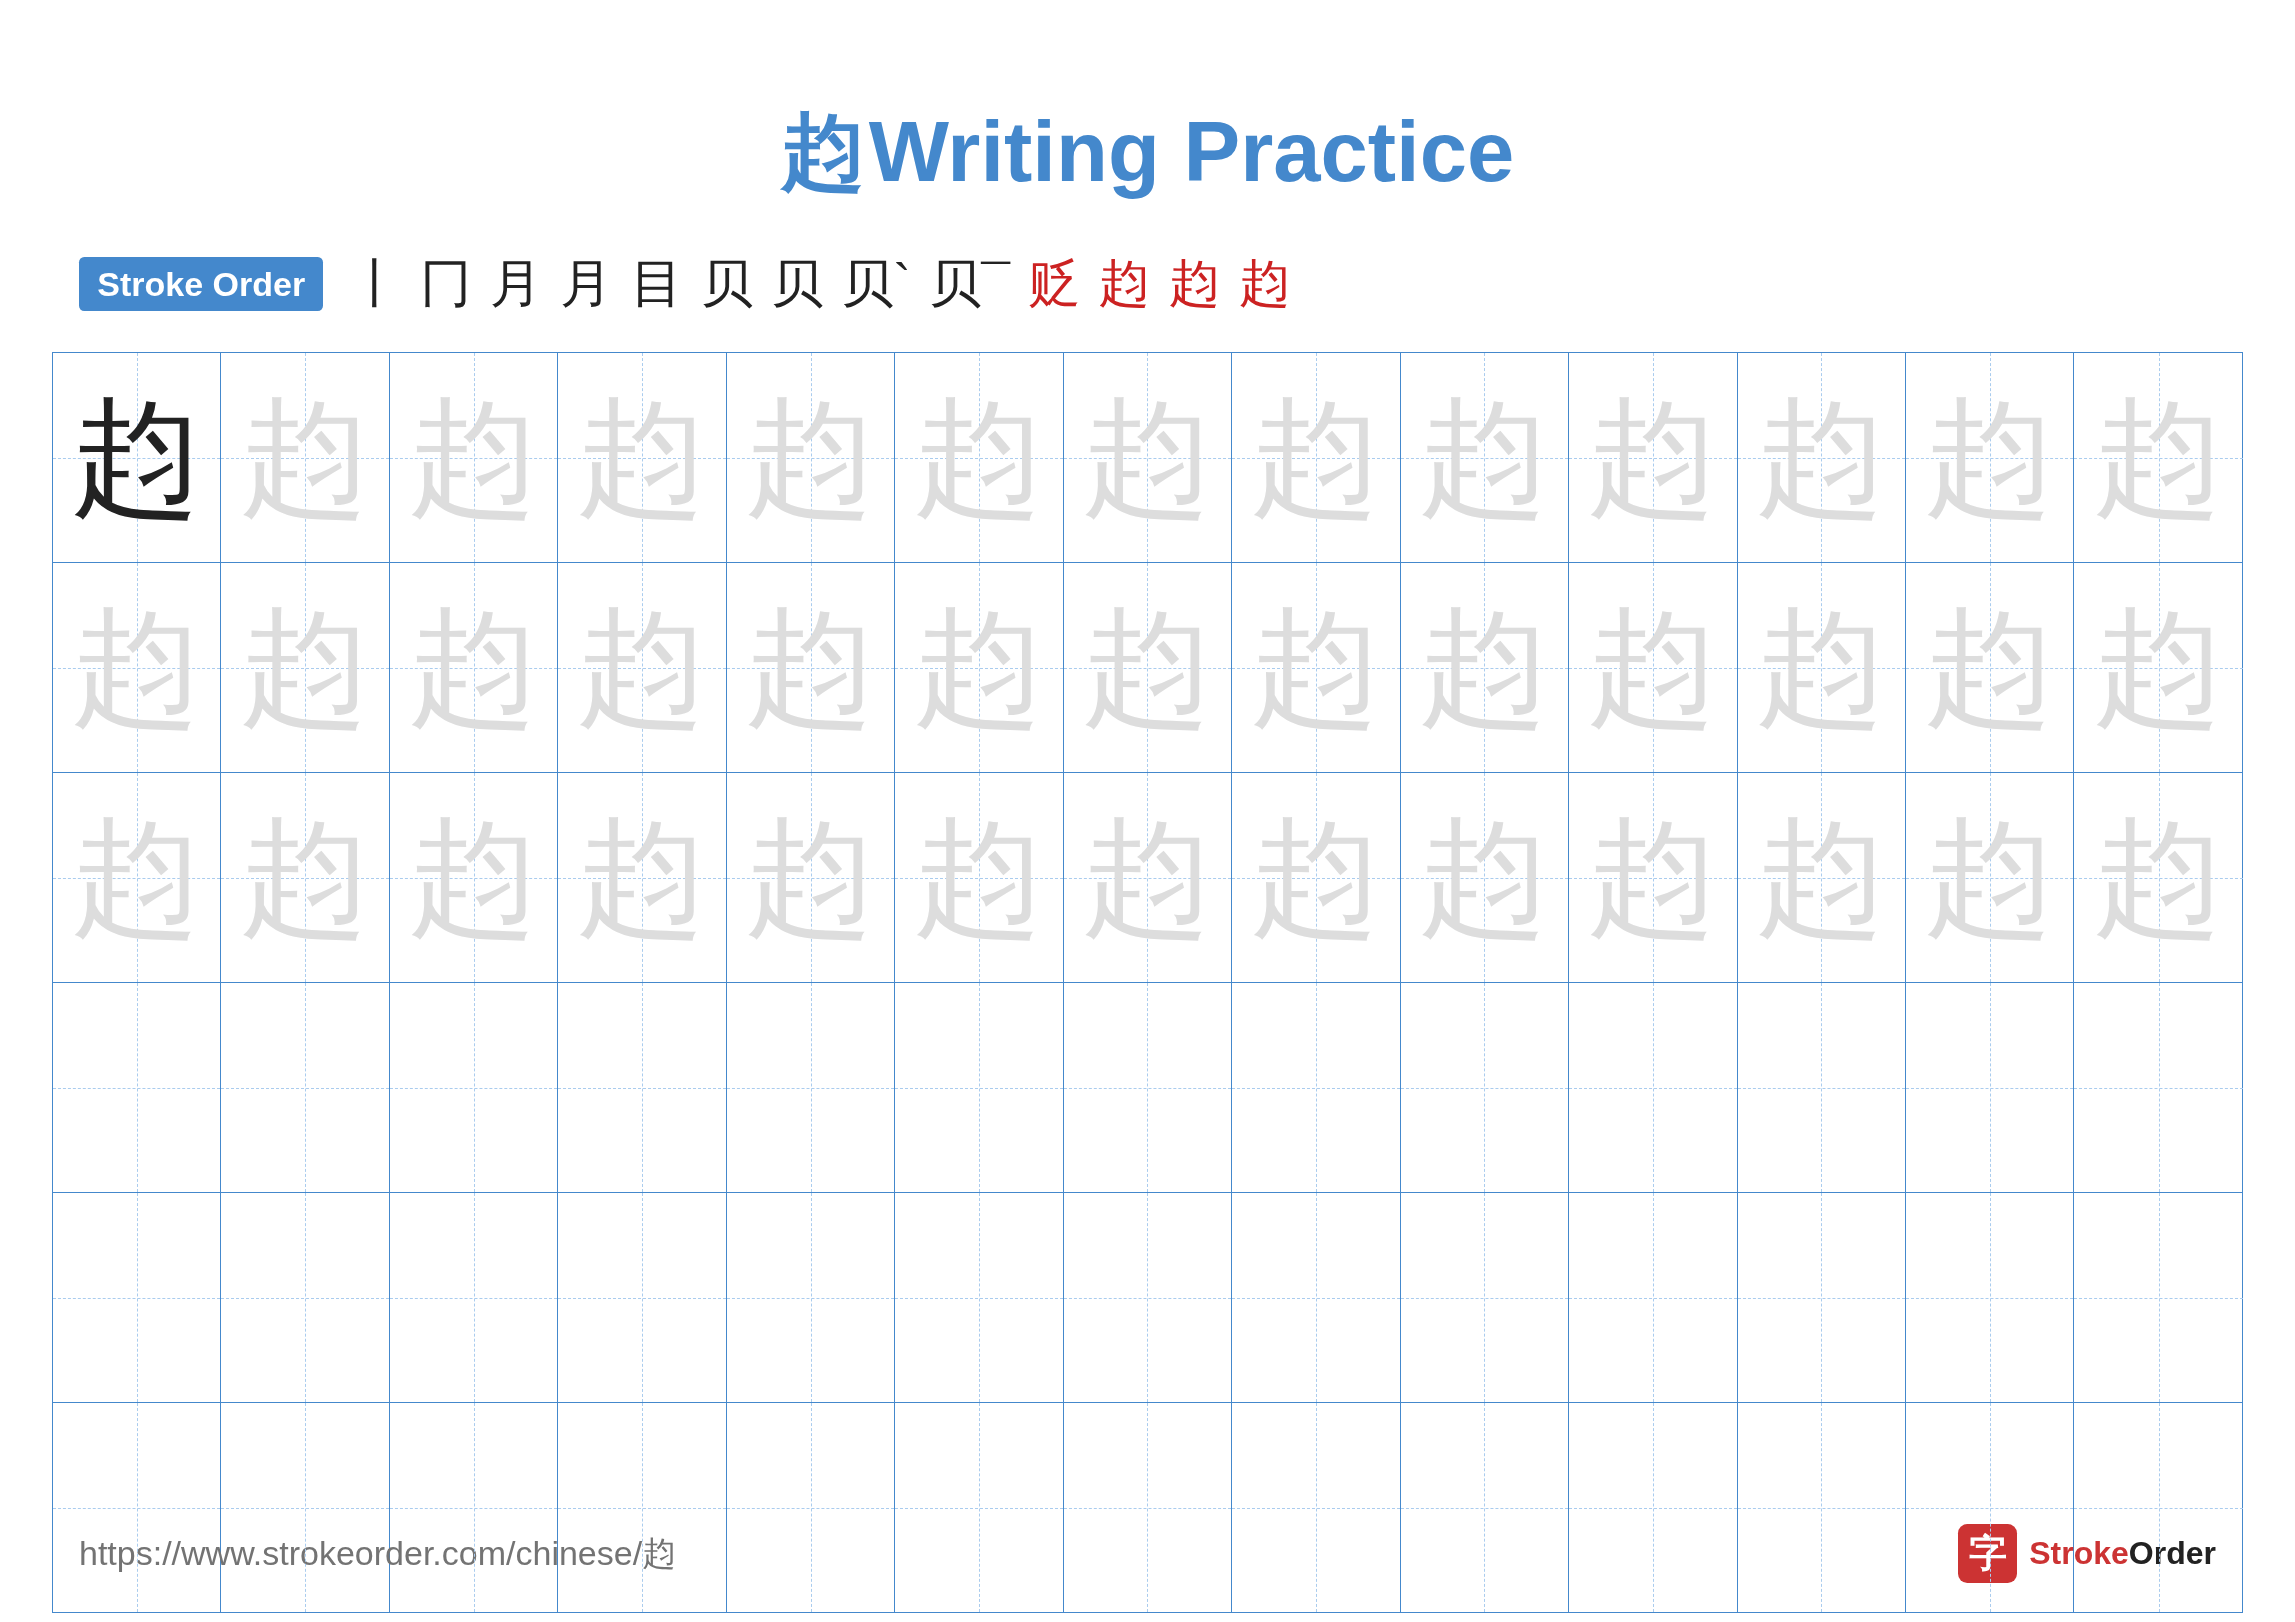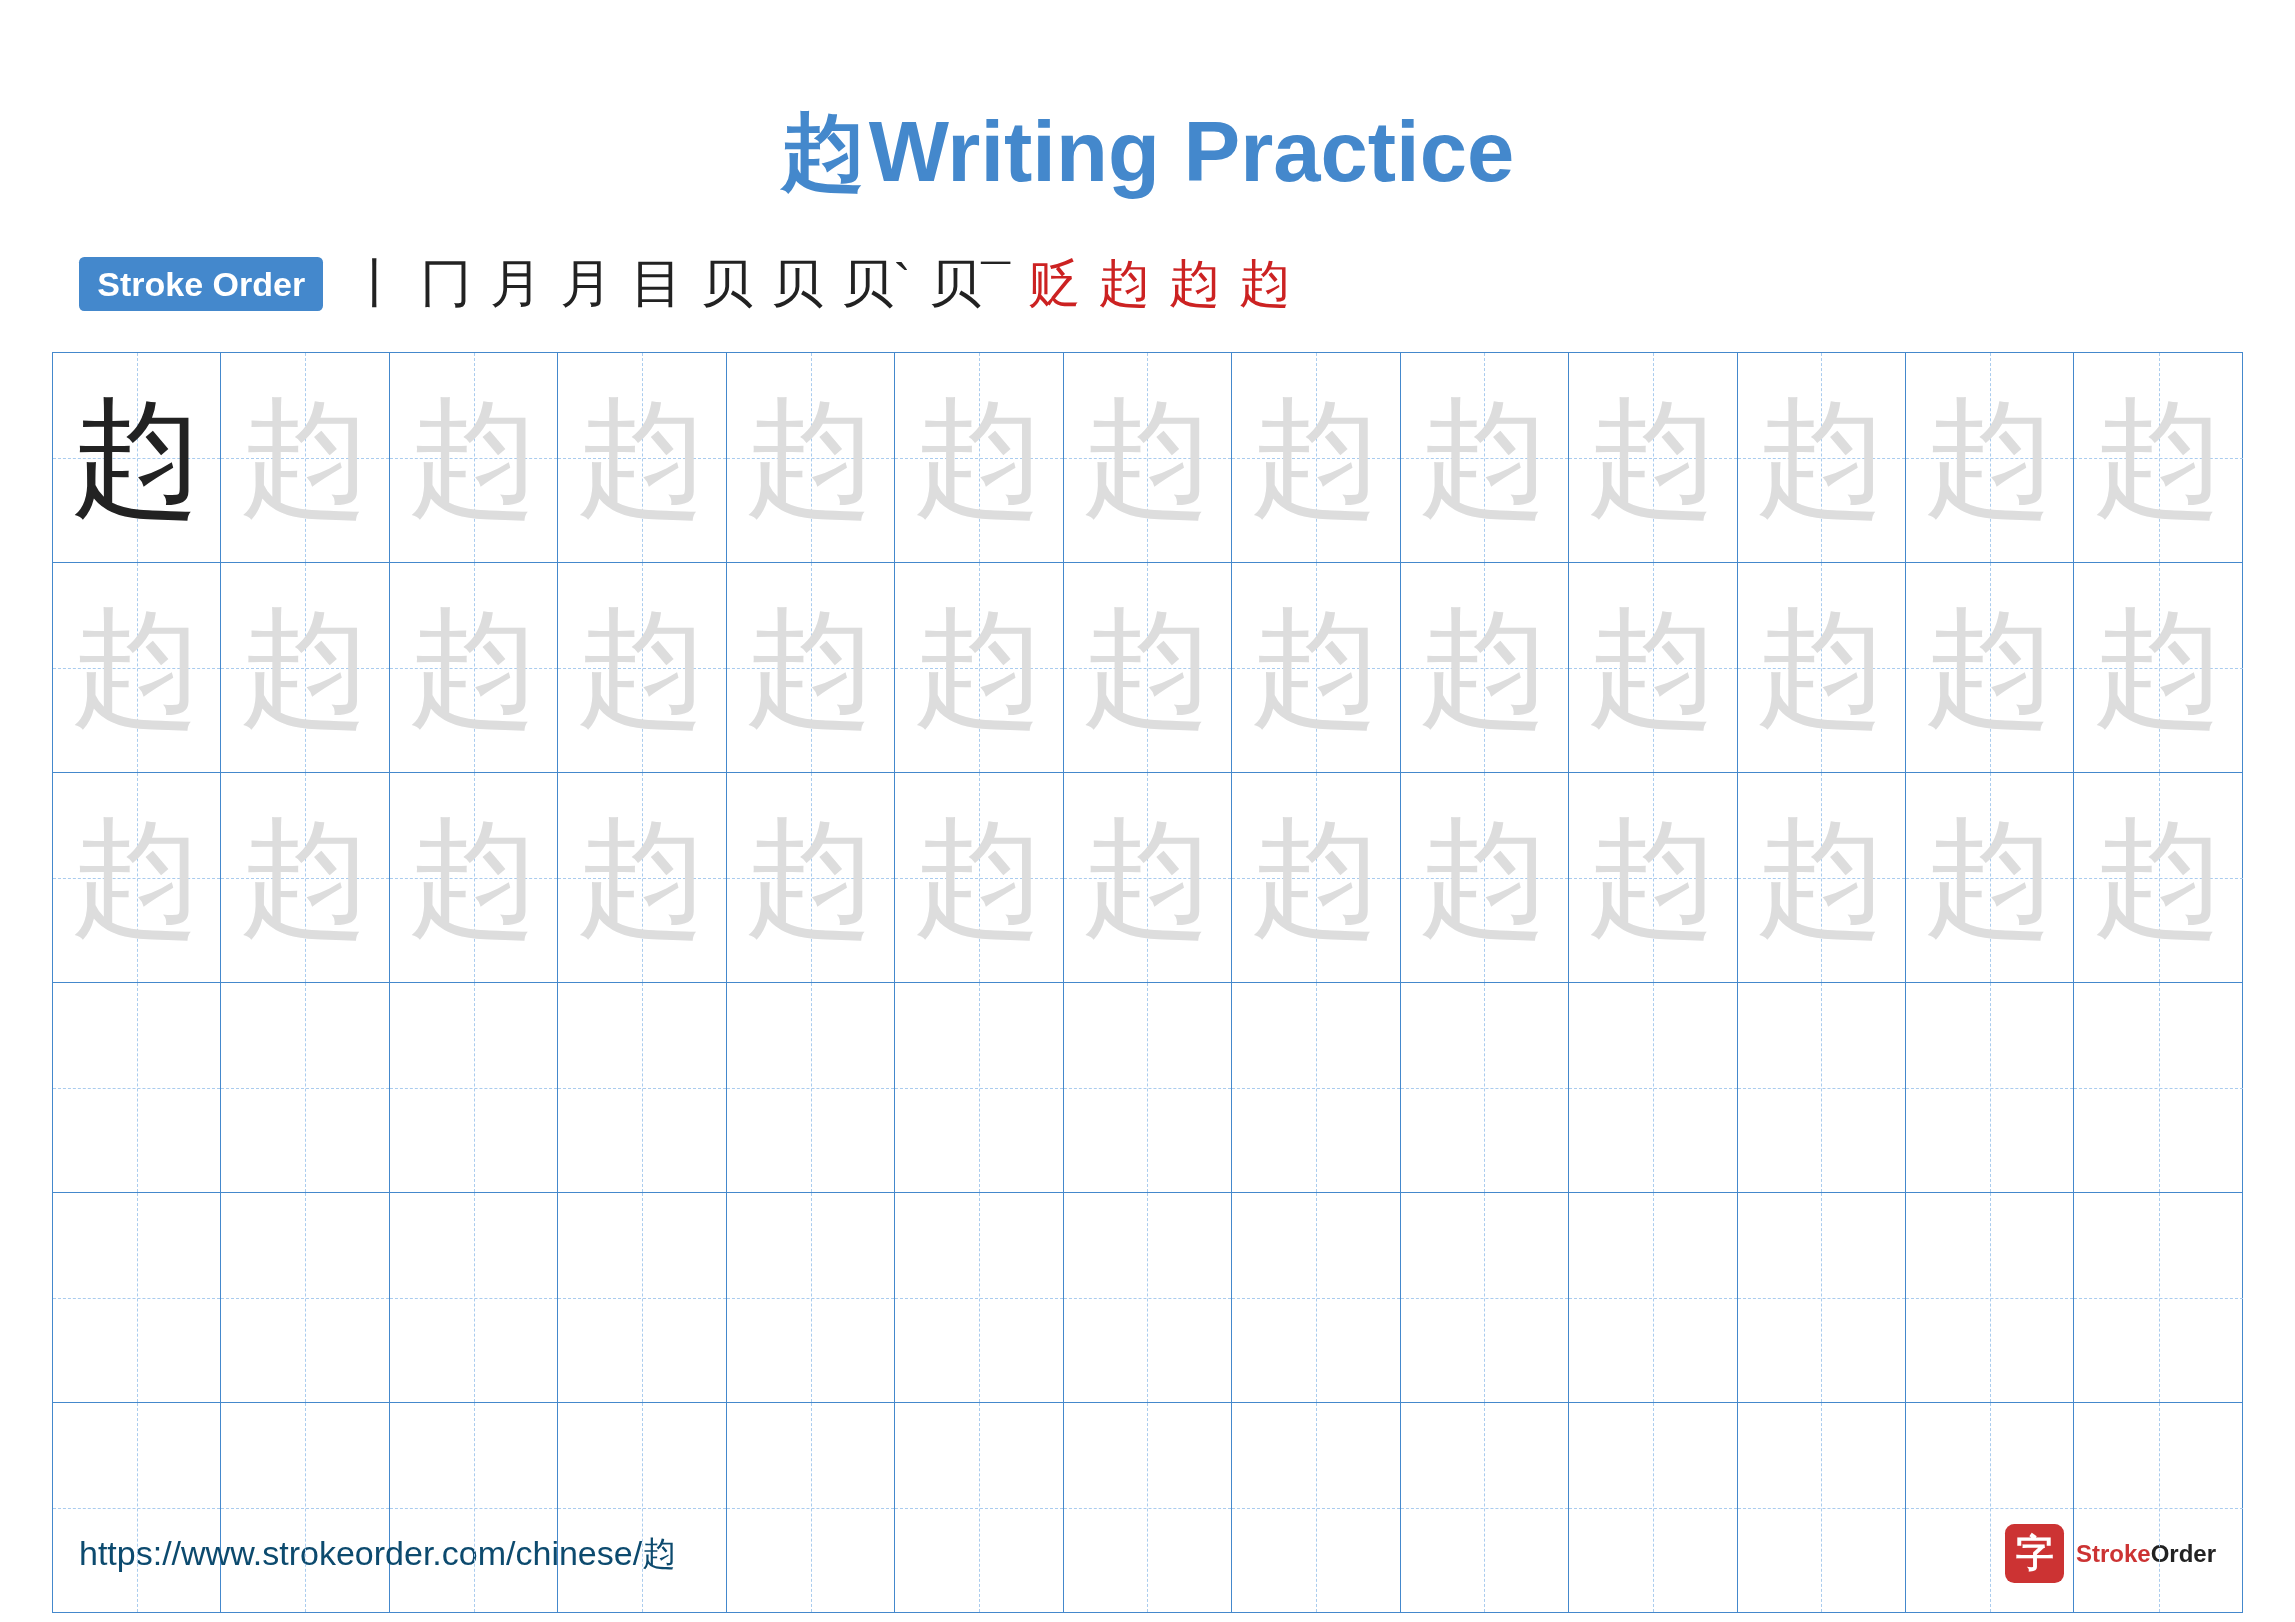--- a/index.html
+++ b/index.html
@@ -136,21 +136,21 @@
       position: absolute;
       bottom: 39px;
       left: 79px;
       right: 79px;
       display: flex;
       align-items: center;
       justify-content: space-between;
     }
 
     .footer-url {
-      color: #0c4a6e;
+      color: #737373;
       font-size: 34px;
     }
 
     .footer-logo {
       display: flex;
       align-items: center;
       gap: 11.8px;
     }
 
     .footer-logo-icon {
@@ -160,21 +160,21 @@
       border-radius: 9.2px;
       display: flex;
       align-items: center;
       justify-content: center;
       color: white;
       font-size: 38px;
       font-weight: bold;
     }
 
     .footer-logo-text {
-      font-size: 24px;
+      font-size: 32px;
       font-weight: bold;
       color: #222222;
     }
 
     .footer-logo-text span {
       color: #cc3333;
     }
   </style>
 </head>
 <body>

